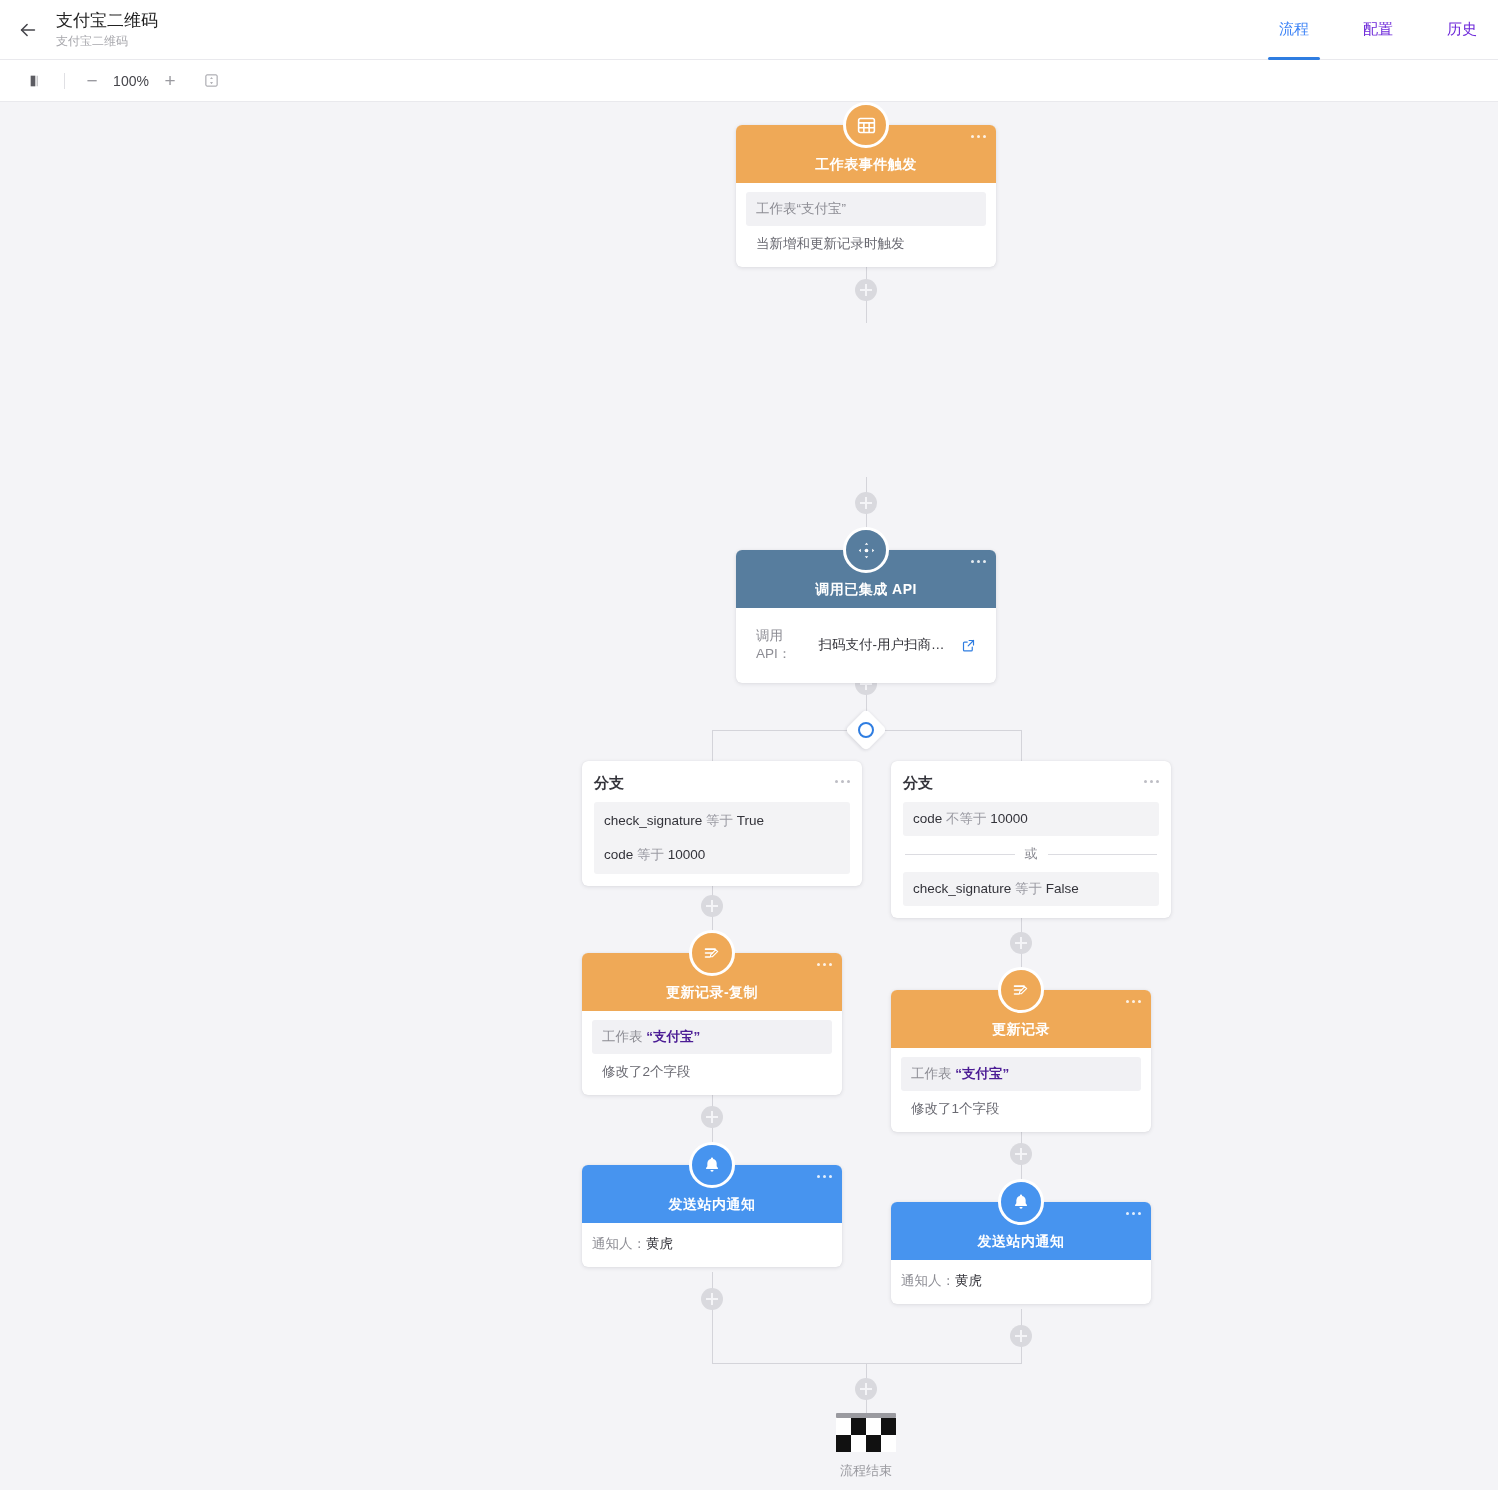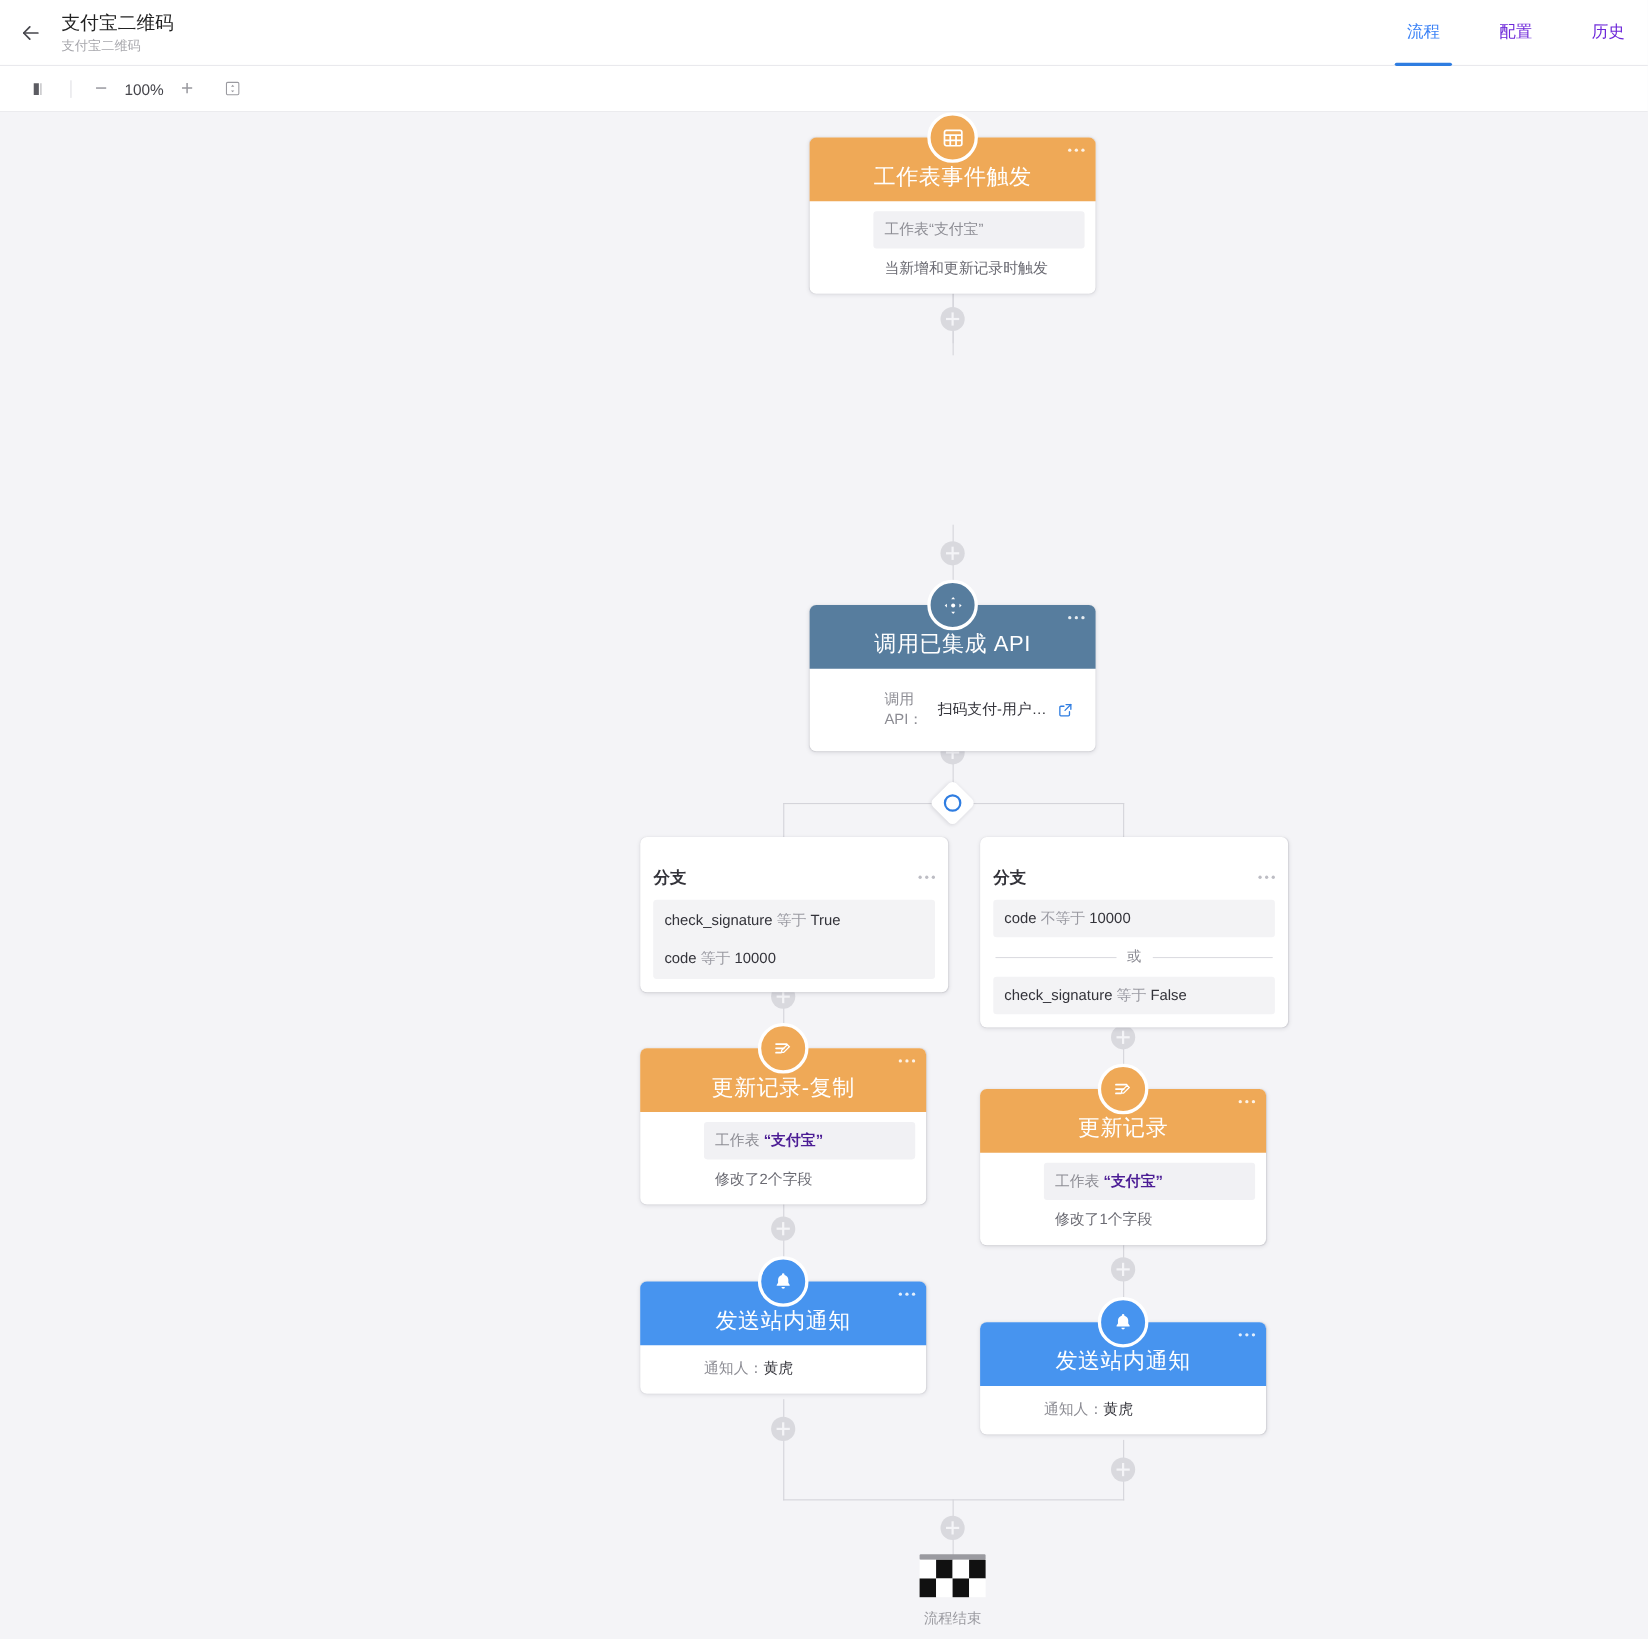--- a/index.html
+++ b/index.html
@@ -80,21 +80,21 @@
     position: absolute; width: 260px;
     background: #ffffff; border-radius: 6px;
     box-shadow: 0 1px 4px rgba(20,20,40,.10), 0 0 1px rgba(20,20,40,.10);
   }
   .node-head {
     position: relative; height: 58px; border-radius: 6px 6px 0 0;
     display: flex; align-items: flex-end; justify-content: center;
     padding-bottom: 9px;
   }
   .node-head .ttl {
-    color: #fff; font-size: 20px; font-weight: normal; letter-spacing: .5px;
+    color: #fff; font-size: 14px; font-weight: bold; letter-spacing: .5px;
   }
   .node-head.orange { background: #efa957; }
   .node-head.blue   { background: #4794ef; }
   .node-head.steel  { background: #577d9e; }
   .dots {
     position: absolute; right: 10px; top: 10px; display: flex; gap: 3px; cursor: pointer;
   }
   .dots i { width: 3px; height: 3px; border-radius: 50%; background: rgba(255,255,255,.85); display: block; }
   .dots.grey i { background: #bdbdc4; }
 
@@ -102,42 +102,42 @@
     position: absolute; left: 50%; top: -23px; transform: translateX(-50%);
     width: 46px; height: 46px; border-radius: 50%;
     border: 3px solid #ffffff;
     display: flex; align-items: center; justify-content: center;
     z-index: 3;
   }
   .node-icon.orange { background: #efa957; }
   .node-icon.blue   { background: #4794ef; }
   .node-icon.steel  { background: #577d9e; }
 
-  .node-body { padding: 9px 10px 12px 10px; margin-left: 48px; }
+  .node-body { padding: 9px 10px 12px 10px; }
   .row-grey {
     background: #f1f1f4; border-radius: 3px; padding: 8px 10px;
     font-size: 13.5px; color: #8d8d94; line-height: 18px;
   }
   .row-grey b { color: #4c1d95; font-weight: bold; }
   .row-plain {
     padding: 9px 10px 2px 10px; font-size: 13.5px; color: #6a6a72; line-height: 18px;
   }
   .row-api {
     padding: 10px 10px 6px 10px; font-size: 13.5px; color: #8d8d94;
     display: flex; align-items: center; gap: 6px; line-height: 18px;
   }
   .row-api b { color: #33333a; font-weight: normal; max-width: 170px; overflow: hidden;
     white-space: nowrap; text-overflow: ellipsis; }
   .ext-link { margin-left: auto; color: #2f7de1; display: flex; cursor: pointer; }
 
   
   .branch {
     position: absolute; width: 280px; background: #fff; border-radius: 6px;
     box-shadow: 0 1px 4px rgba(20,20,40,.10), 0 0 1px rgba(20,20,40,.10);
-    padding: 28px 12px 12px 12px;
+    padding: 12px 12px 12px 12px;
   }
   .branch-head {
     position: relative; font-size: 15px; font-weight: bold; color: #33333a;
     margin-bottom: 9px; height: 20px; line-height: 20px;
   }
   .branch-head .dots { right: 0; top: 7px; }
   .cond-box { background: #f3f3f5; border-radius: 3px; padding: 2px 0; }
   .cond {
     padding: 8px 10px; font-size: 13.5px; color: #33333a; line-height: 18px;
     background: #f3f3f5;

